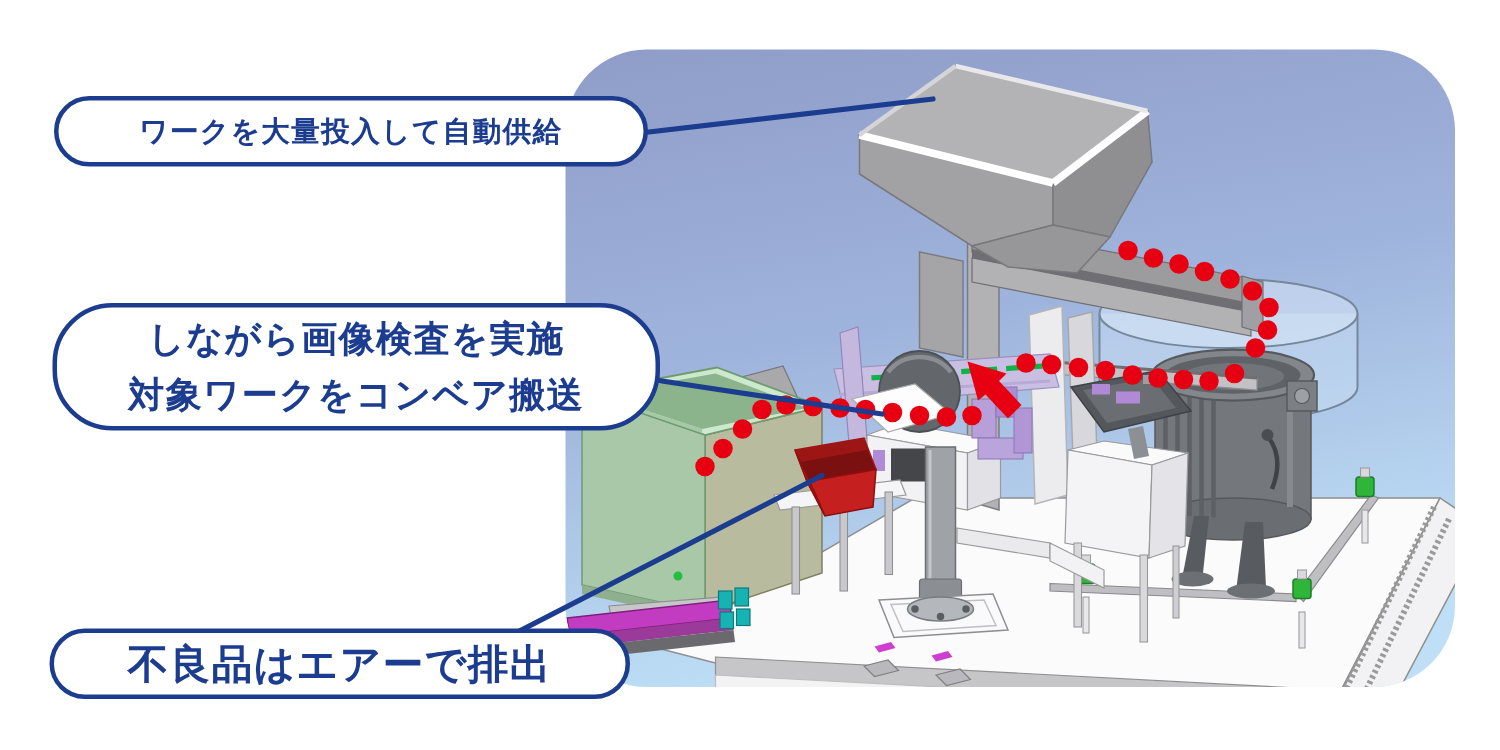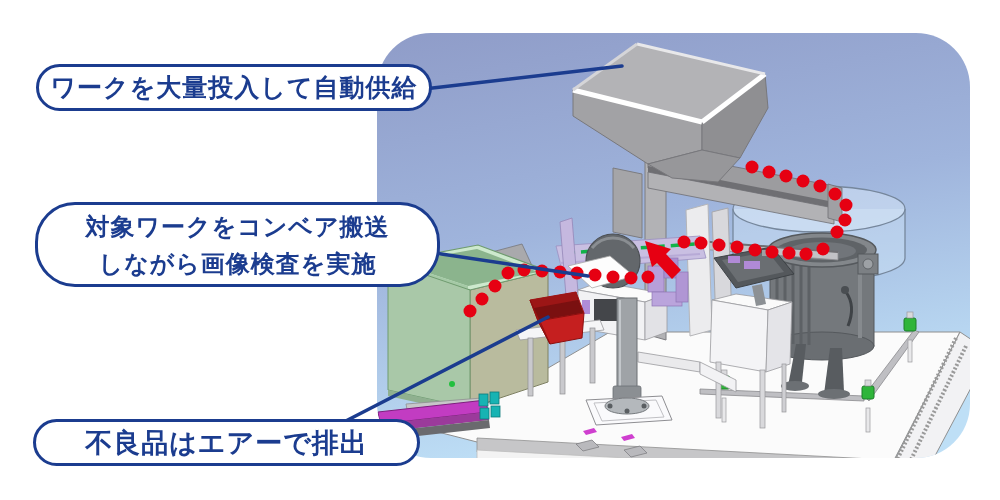--- a/index.html
+++ b/index.html
@@ -2,21 +2,21 @@
 <html><head>
 <meta charset="utf-8">
 <style>
   html,body{margin:0;padding:0;background:#ffffff;}
   #stage{position:relative;width:1000px;height:500px;background:#ffffff;overflow:hidden;
          font-family:"Liberation Sans","DejaVu Sans",sans-serif;}
   #machine-svg{position:absolute;left:0;top:0;}
   .callout{position:absolute;background:#ffffff;border:3.5px solid #1b3c8f;border-radius:40px;
            display:flex;flex-direction:column;align-items:center;justify-content:center;
            color:#1b3c8f;font-weight:bold;letter-spacing:1px;box-sizing:border-box;z-index:5;}
-  .callout-1{left:36px;top:64px;width:396px;height:47px;font-size:25px;}
+  .callout-1{left:36px;top:64px;width:396px;height:47px;font-size:19px;}
   .callout-2{left:35px;top:202px;width:405px;height:85px;font-size:24px;line-height:37px;}
   .callout-3{left:33px;top:419px;width:387px;height:47px;font-size:27px;}
   .callout .line{display:block;white-space:nowrap;}
 </style>
 </head>
 <body>
 
 <div id="stage">
 
 <svg id="machine-svg" width="1000" height="500" viewBox="0 0 1000 500">
@@ -257,21 +257,21 @@
     <line class="callout-line" x1="428" y1="252" x2="588" y2="276" stroke="#1b3c8f" stroke-width="3.5" stroke-linecap="round"></line>
     <line class="callout-line" x1="338" y1="425" x2="548" y2="317" stroke="#1b3c8f" stroke-width="3.5" stroke-linecap="round"></line>
   </g>
 </svg>
 
 <div class="callout callout-1" style="border-color: rgb(27, 60, 143); color: rgb(27, 60, 143);">
   <span class="line">ワークを大量投入して自動供給</span>
 </div>
 
 <div class="callout callout-2" style="border-color: rgb(27, 60, 143); color: rgb(27, 60, 143);">
+  <span class="line">しながら画像検査を実施</span>
   <span class="line">対象ワークをコンベア搬送</span>
-  <span class="line">しながら画像検査を実施</span>
 </div>
 
 <div class="callout callout-3" style="border-color: rgb(27, 60, 143); color: rgb(27, 60, 143);">
   <span class="line">不良品はエアーで排出</span>
 </div>
 
 </div>
 
 </body></html>

